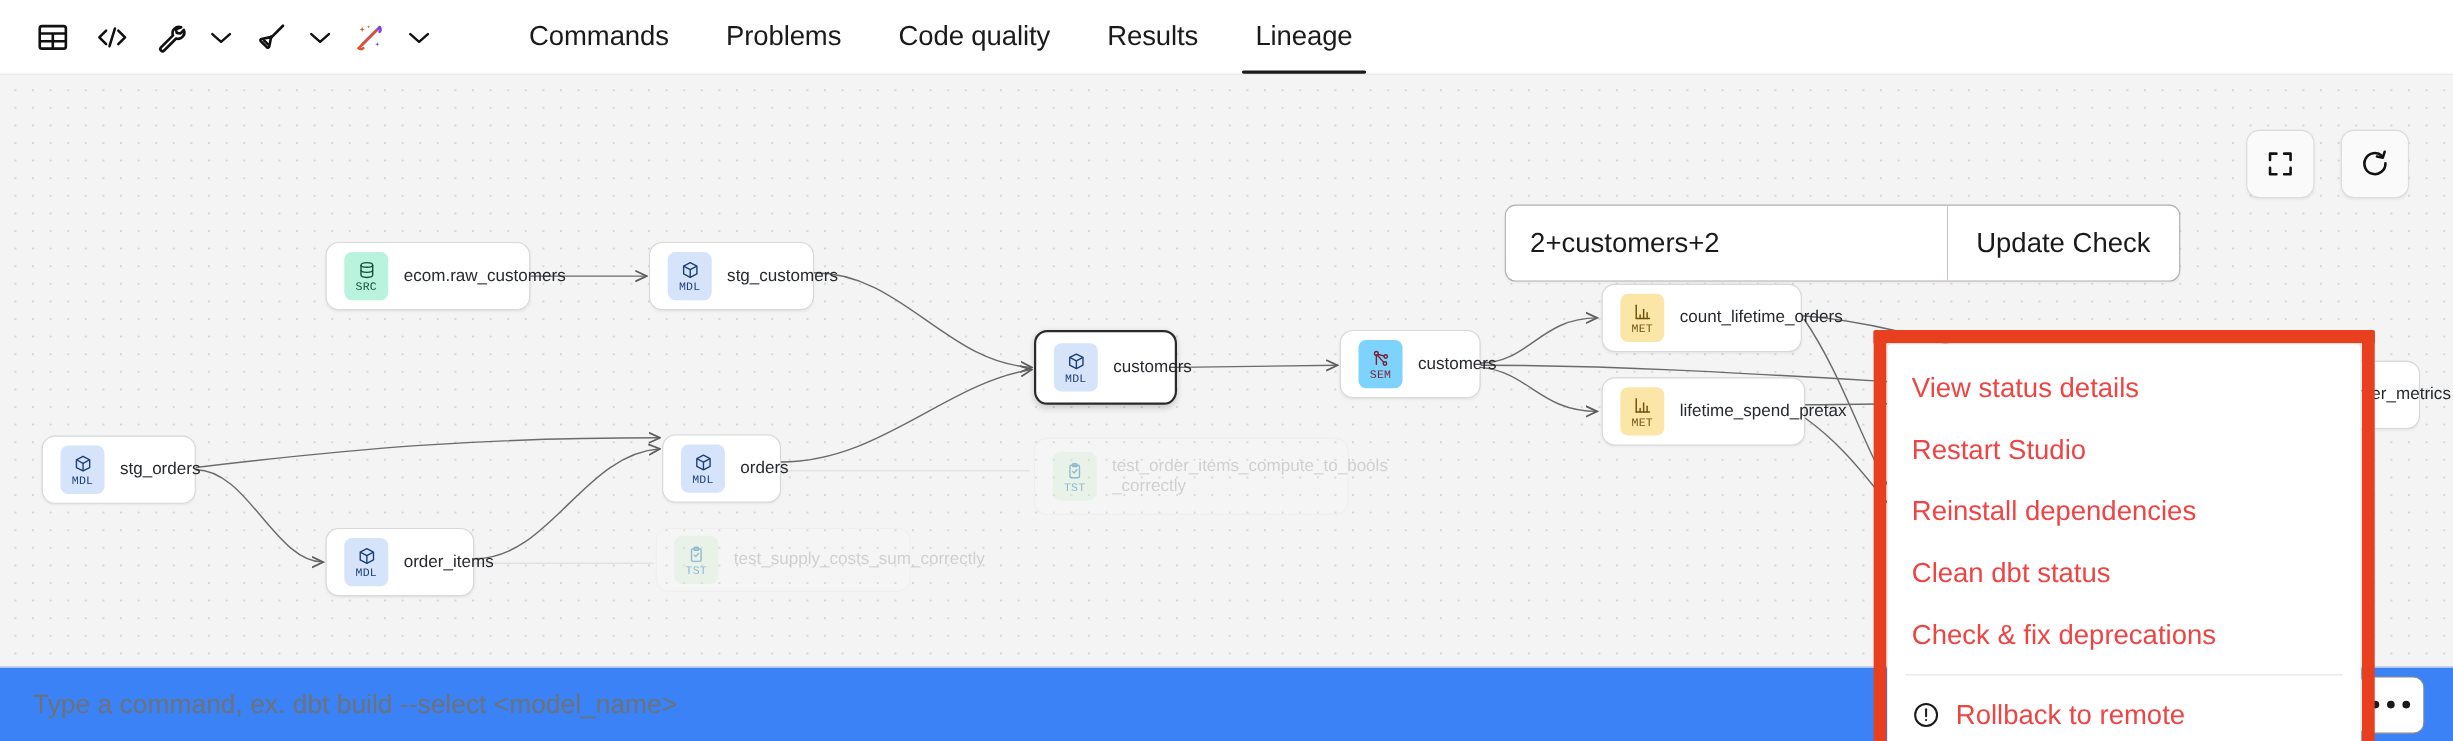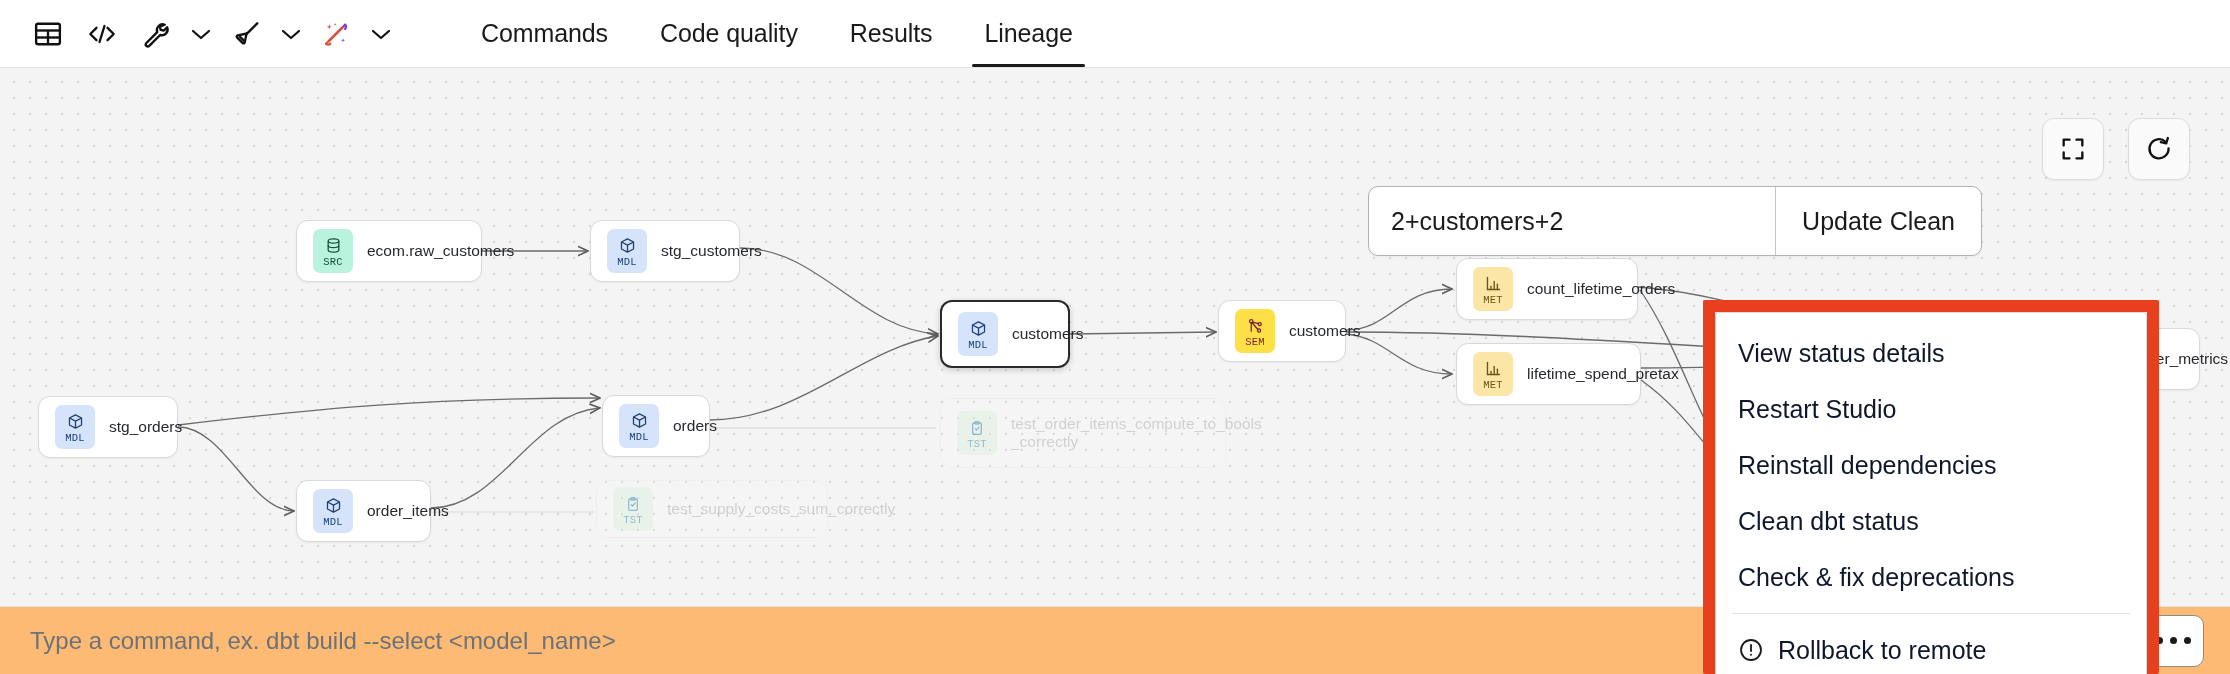--- a/index.html
+++ b/index.html
@@ -105,21 +105,21 @@
     flex: none;
   }
   .badge .glyph { display: flex; align-items: center; justify-content: center; height: 20px; }
   .badge .btxt {
     font-size: 10.5px; line-height: 10px;
     font-family: "Liberation Mono", monospace;
     letter-spacing: 0.2px;
   }
   .badge-SRC { background: #b9f2dd; color: #14503c; }
   .badge-MDL { background: #d6e4fb; color: #1d3f77; }
-  .badge-SEM { background: #fde047; color: #7a1f34; }
+  .badge-SEM { background: #7dd3fc; color: #7a1f34; }
   .badge-MET { background: #fbe6a8; color: #6e5410; }
   .badge-SVO { background: #fbe3bc; color: #6e4a12; }
   .badge-TST { background: #d8f0d8; color: #0369a1; }
   .node-label {
     font-size: 15.5px; color: #26292e;
     white-space: pre-line; line-height: 18px;
   }
   .node.ghost .node-label { color: #9aa09a; }
 
   
@@ -157,21 +157,21 @@
     border-radius: 12px;
     display: flex; align-items: center; justify-content: center;
     cursor: pointer;
     box-shadow: 0 1px 2px rgba(0,0,0,0.05);
   }
 
   
   .bottombar {
     position: absolute; top: 606px; left: 0;
     width: 2230px; height: 68px;
-    background: #fdba74;
+    background: #3b82f6;
     border-top: 1px solid #e3e3e3;
     display: flex; align-items: center;
   }
   .cmd-input {
     flex: 1; height: 100%;
     border: none; outline: none; background: transparent;
     font-family: "Liberation Sans", sans-serif;
     font-size: 24px; color: #1a1a1a;
     padding-left: 30px;
   }
@@ -227,21 +227,21 @@
     border-radius: 4px 4px 0 0;
     box-shadow: 0 4px 14px rgba(0,0,0,0.12);
     z-index: 35;
     padding: 12px 0 0 0;
     overflow: hidden;
   }
   .ctx-item {
     height: 56px;
     display: flex; align-items: center;
     padding: 0 22px;
-    font-size: 25px; color: #0f172a;
+    font-size: 25px; color: #ef4444;
     cursor: pointer;
     gap: 14px;
   }
   .ctx-sep { height: 1px; background: #e2e2e2; margin: 8px 16px; }
   .warn-icon { display: flex; align-items: center; justify-content: center; flex: none; }
 </style>
 </head>
 <body>
 
 <div id="app">
@@ -299,20 +299,21 @@
       <div class="chev-btn">
         <svg width="22" height="14" viewBox="0 0 22 14" fill="none" stroke="#111" stroke-width="2.2" stroke-linecap="round" stroke-linejoin="round">
           <polyline points="3,4 11,11 19,4"></polyline>
         </svg>
       </div>
       <div class="divider-v"></div>
     </div>
 
     <div class="tabs">
       <div class="tab">Commands</div>
+      <div class="tab">Problems</div>
       <div class="tab">Code quality</div>
       <div class="tab">Results</div>
       <div class="tab active">Lineage</div>
     </div>
   </div>
 
   <div class="canvas">
 
     <svg class="edges">
       <defs>
@@ -516,21 +517,21 @@
               <rect x="7.5" y="13" width="9" height="7"></rect>
             </svg>
           </div>
           <div class="btxt">SVO</div>
         </div>
         <div class="node-label">customer_order_metrics</div>
       </div>
 
     <div class="searchbar">
       <input class="search-input" placeholder="Select nodes" value="2+customers+2" style="">
-      <button class="update-btn">Update Clean</button>
+      <button class="update-btn">Update Check</button>
     </div>
 
     <div class="canvas-btn" style="top:50px; left:2042px;">
       <svg width="28" height="28" viewBox="0 0 24 24" fill="none" stroke="#111" stroke-width="2" stroke-linecap="round" stroke-linejoin="round">
         <polyline points="4,9 4,4 9,4"></polyline>
         <polyline points="15,4 20,4 20,9"></polyline>
         <polyline points="20,15 20,20 15,20"></polyline>
         <polyline points="9,20 4,20 4,15"></polyline>
       </svg>
     </div>

